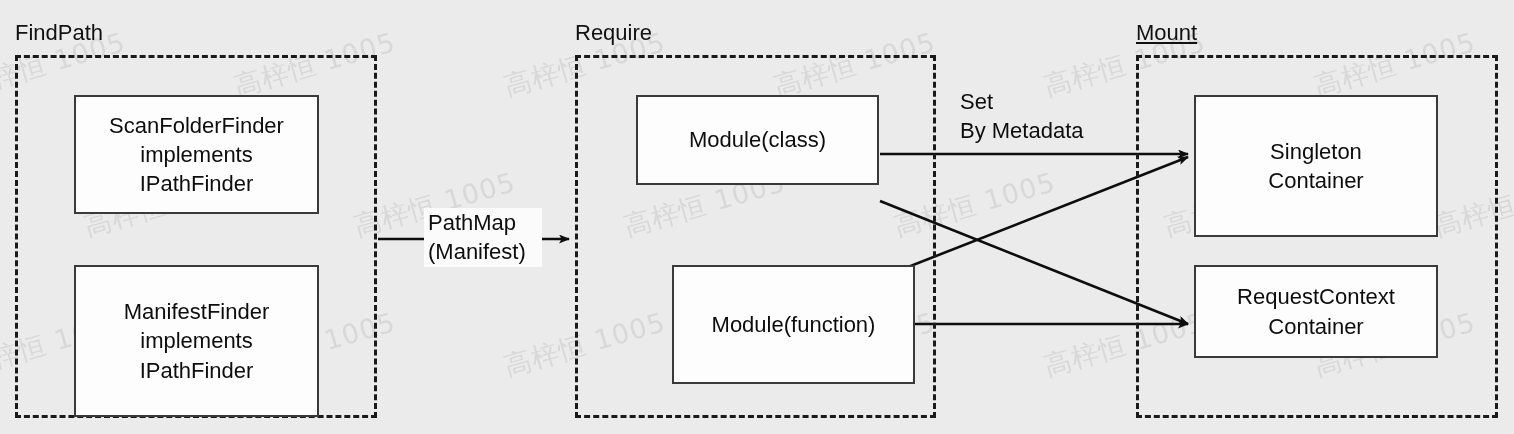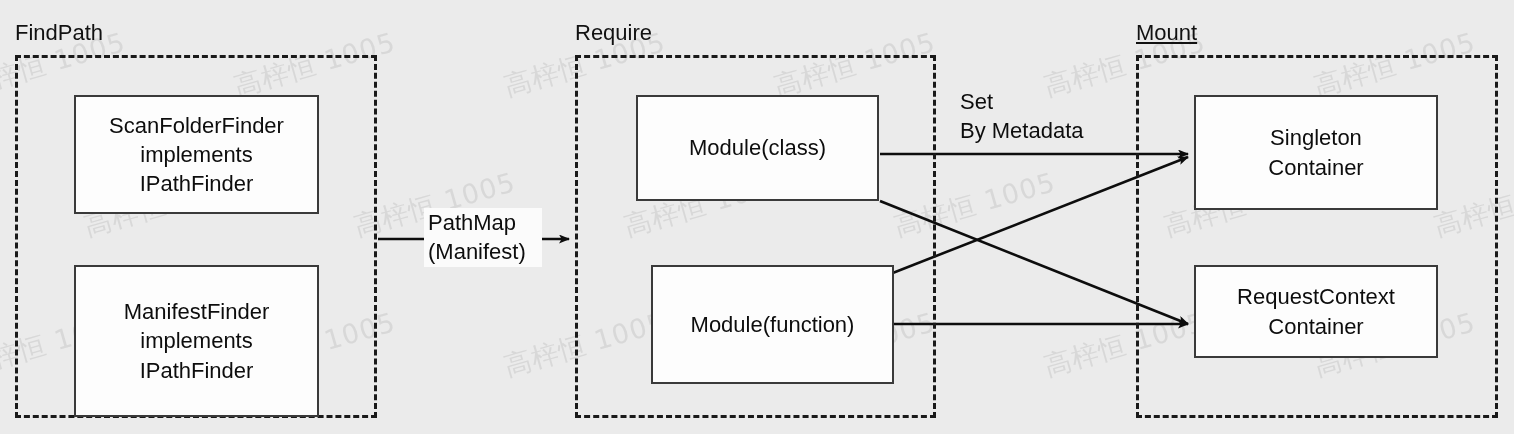--- a/index.html
+++ b/index.html
@@ -155,27 +155,27 @@
       <div class="node" style="left: 74px; top: 95px; width: 245px; height: 119px;">
         <span class="node-label">ScanFolderFinder
 implements
 IPathFinder</span>
       </div>
       <div class="node" style="left: 74px; top: 265px; width: 245px; height: 152px;">
         <span class="node-label">ManifestFinder
 implements
 IPathFinder</span>
       </div>
-      <div class="node" style="left: 636px; top: 95px; width: 243px; height: 106px;">
+      <div class="node" style="left: 636px; top: 95px; width: 243px; height: 90px;">
         <span class="node-label">Module(class)</span>
       </div>
-      <div class="node" style="left: 651px; top: 265px; width: 243px; height: 119px;">
+      <div class="node" style="left: 672px; top: 265px; width: 243px; height: 119px;">
         <span class="node-label">Module(function)</span>
       </div>
-      <div class="node" style="left: 1194px; top: 95px; width: 244px; height: 115px;">
+      <div class="node" style="left: 1194px; top: 95px; width: 244px; height: 142px;">
         <span class="node-label">Singleton
 Container</span>
       </div>
       <div class="node" style="left: 1194px; top: 265px; width: 244px; height: 93px;">
         <span class="node-label">RequestContext
 Container</span>
       </div>
     </div>
 
   <div id="edge-labels">

